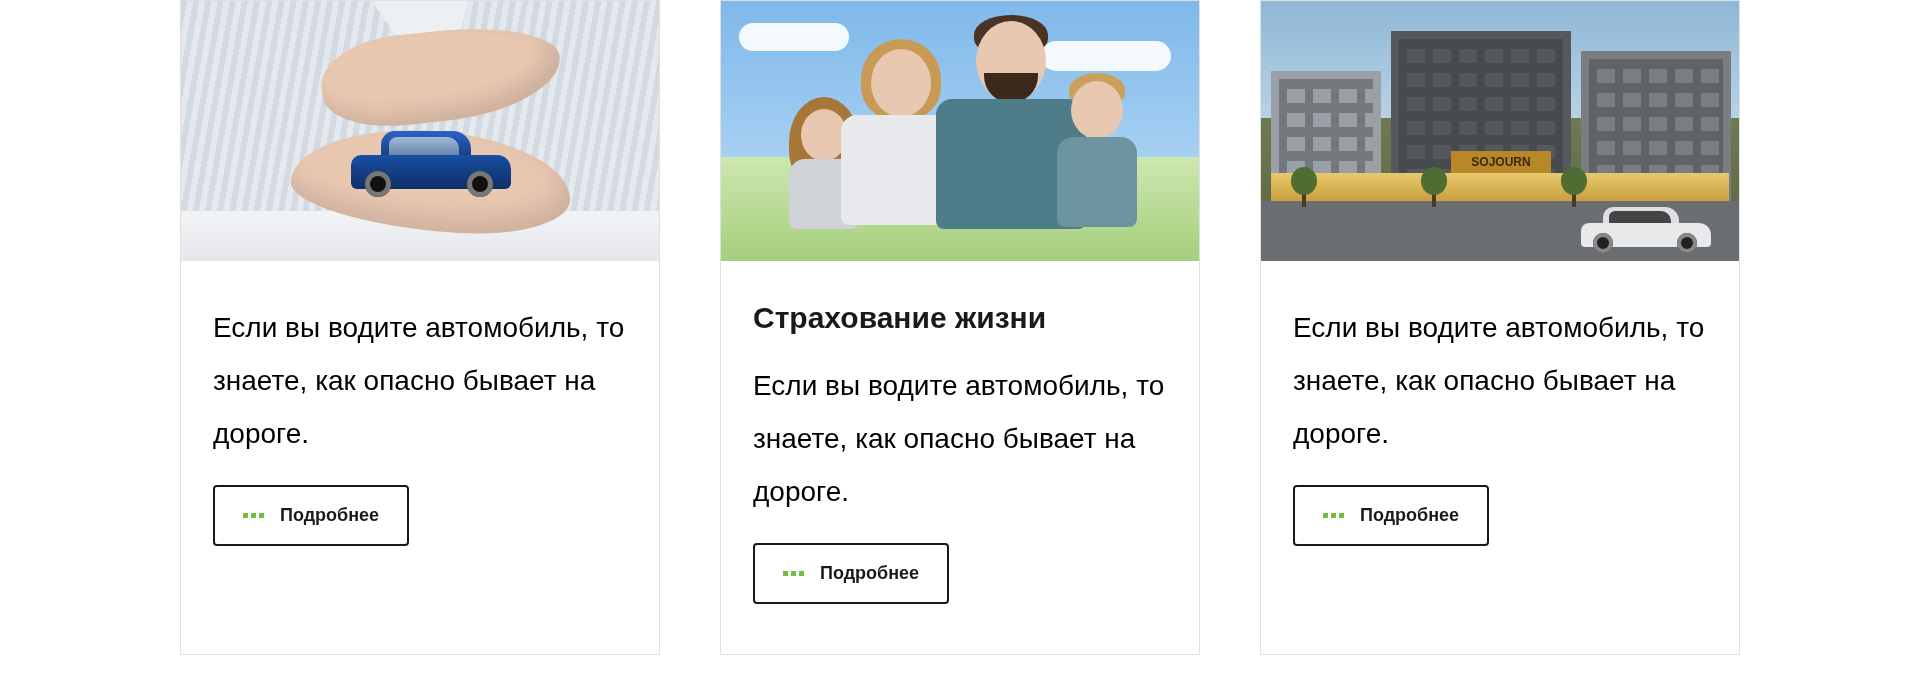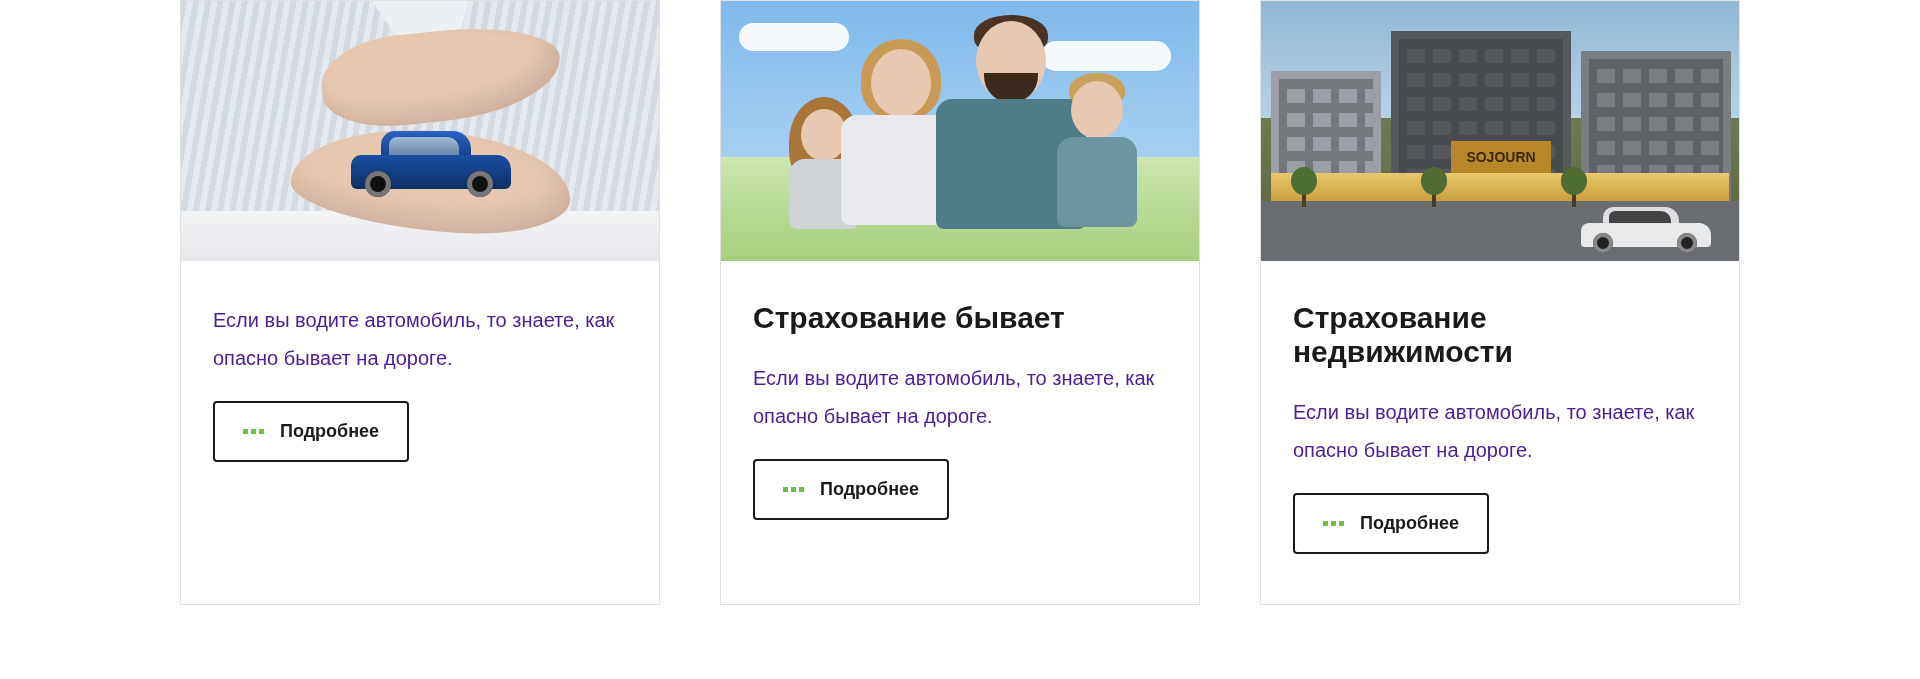--- a/index.html
+++ b/index.html
@@ -34,23 +34,23 @@
     display: flex;
     flex-direction: column;
     gap: 24px;
   }
   .card-title {
     font-size: 30px;
     font-weight: 700;
     color: #1a1a1a;
   }
   .card-desc {
-    font-size: 20px;
+    font-size: 28px;
     line-height: 1.9;
-    color: #4c1d95;
+    color: #000000;
   }
   .card-button {
     display: inline-flex;
     align-items: center;
     gap: 16px;
     border: 2px solid #1a1a1a;
     border-radius: 4px;
     padding: 18px 28px;
     font-size: 18px;
     font-weight: 700;
@@ -184,24 +184,24 @@
       repeating-linear-gradient(#2e3033 0 10px, transparent 10px 24px),
       repeating-linear-gradient(90deg, #2e3033 0 8px, transparent 8px 26px);
     opacity:.35;
   }
   .storefront {
     position:absolute; bottom:60px; left:10px; right:10px; height:28px;
     background: linear-gradient(#e8c96b,#c99f3f);
   }
   .sign {
     position:absolute; bottom:88px; left:190px;
-    width:100px; height:32px;
+    width:100px; height:22px;
     background:#b8872a;
     display:flex; align-items:center; justify-content:center;
-    font-size:14px; font-weight:700; color:#3a2a0a;
+    font-size:12px; font-weight:700; color:#3a2a0a;
     font-family: Arial, sans-serif;
   }
   .road {
     position:absolute; bottom:0; left:0; right:0; height:60px;
     background:#6a6e72;
   }
   .sidewalk {
     position:absolute; bottom:48px; left:0; right:0; height:12px;
     background:#9b9fa3;
   }
@@ -296,21 +296,21 @@
           <div class="beard"></div>
           <div class="torso"></div>
       </div>
       <div class="person p-boy">
         <div class="hair"></div>
           <div class="head"></div>
           <div class="torso"></div>
       </div>
     </div>
     <div class="card-body">
-      <h3 class="card-title">Страхование бывает</h3>
+      <h3 class="card-title">Страхование жизни</h3>
       <p class="card-desc">Если вы водите автомобиль, то знаете, как опасно бывает на дороге.</p>
       <a class="card-button">
         <span class="dots">
           <span class="dot"></span>
             <span class="dot"></span>
             <span class="dot"></span>
         </span>
         <span>Подробнее</span>
       </a>
     </div>
@@ -330,21 +330,20 @@
       <div class="tree t3"></div>
       <div class="car-white">
         <div class="cr"></div>
           <div class="cw"></div>
           <div class="cb"></div>
         <div class="wl"></div>
           <div class="wr"></div>
       </div>
     </div>
     <div class="card-body">
-      <h3 class="card-title">Страхование недвижимости</h3>
       <p class="card-desc">Если вы водите автомобиль, то знаете, как опасно бывает на дороге.</p>
       <a class="card-button">
         <span class="dots">
           <span class="dot"></span>
             <span class="dot"></span>
             <span class="dot"></span>
         </span>
         <span>Подробнее</span>
       </a>
     </div>

